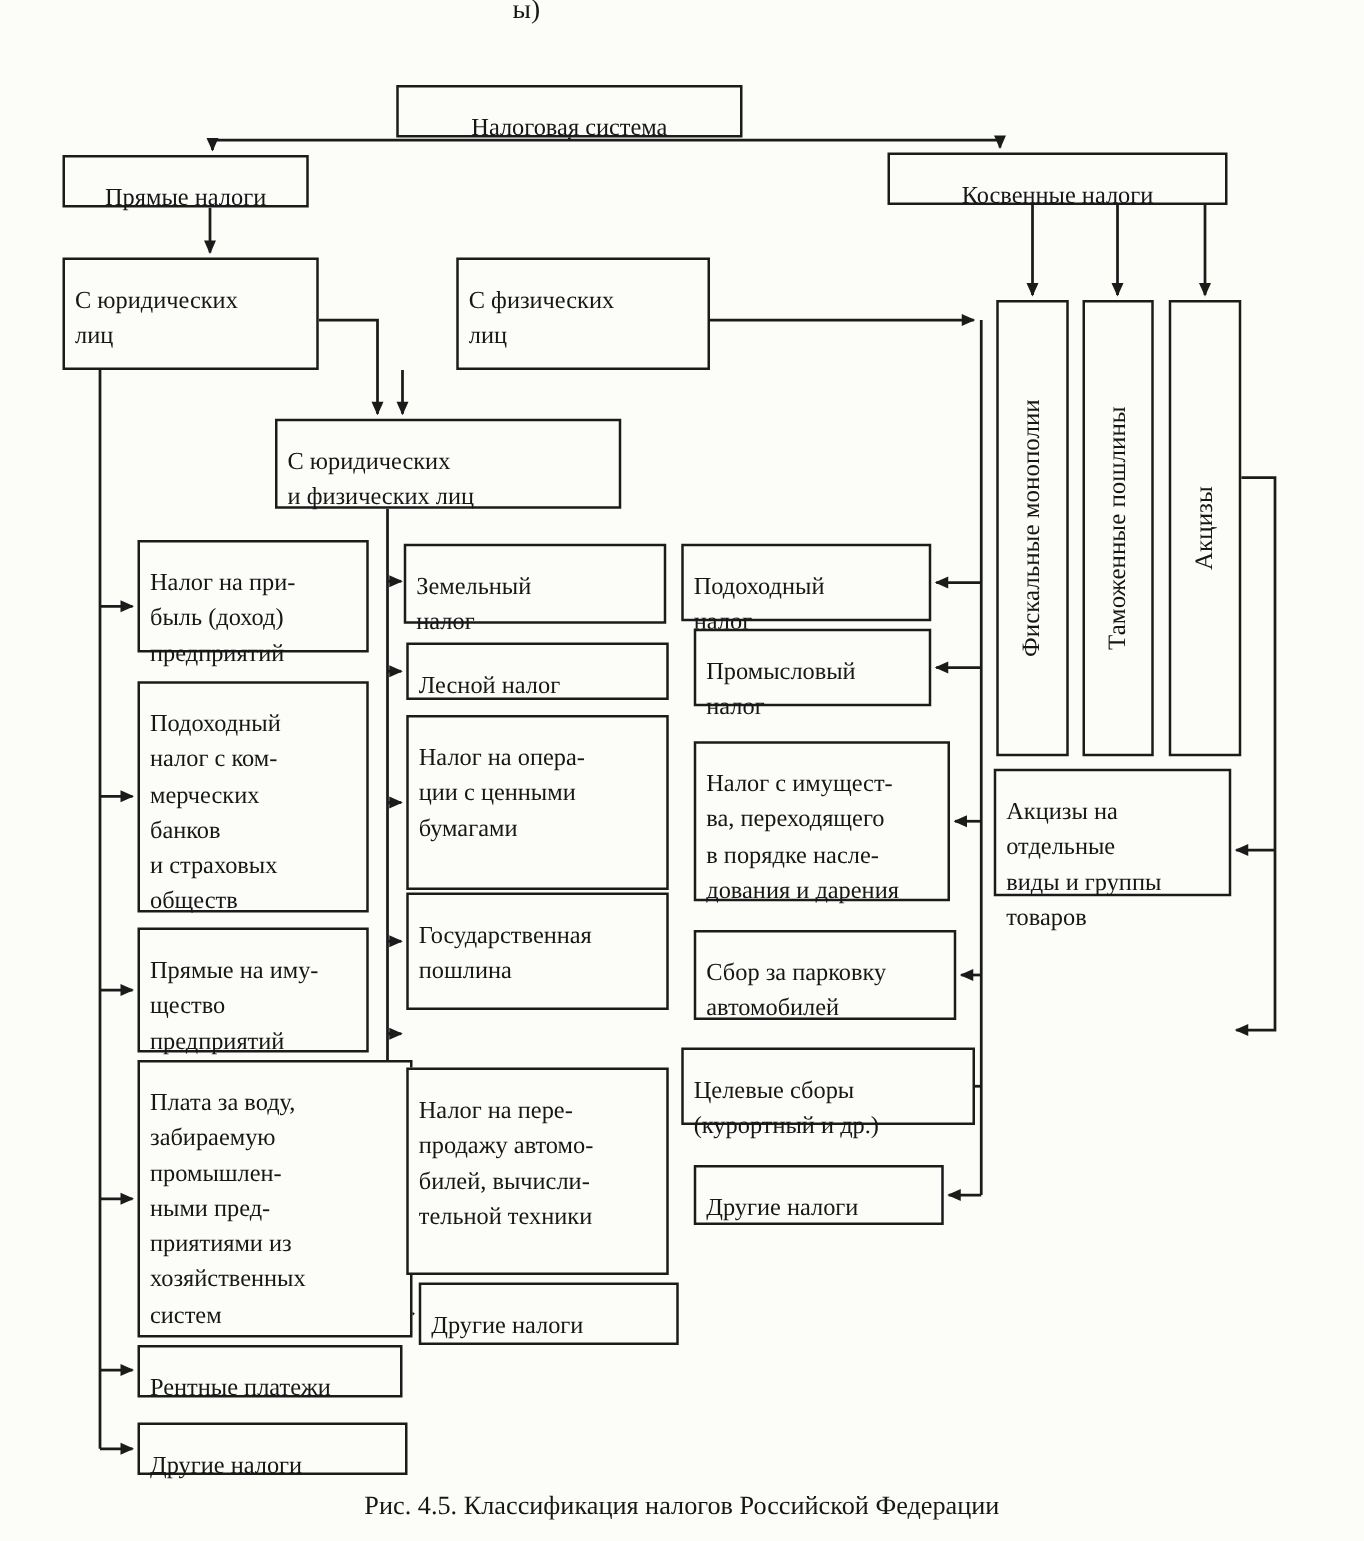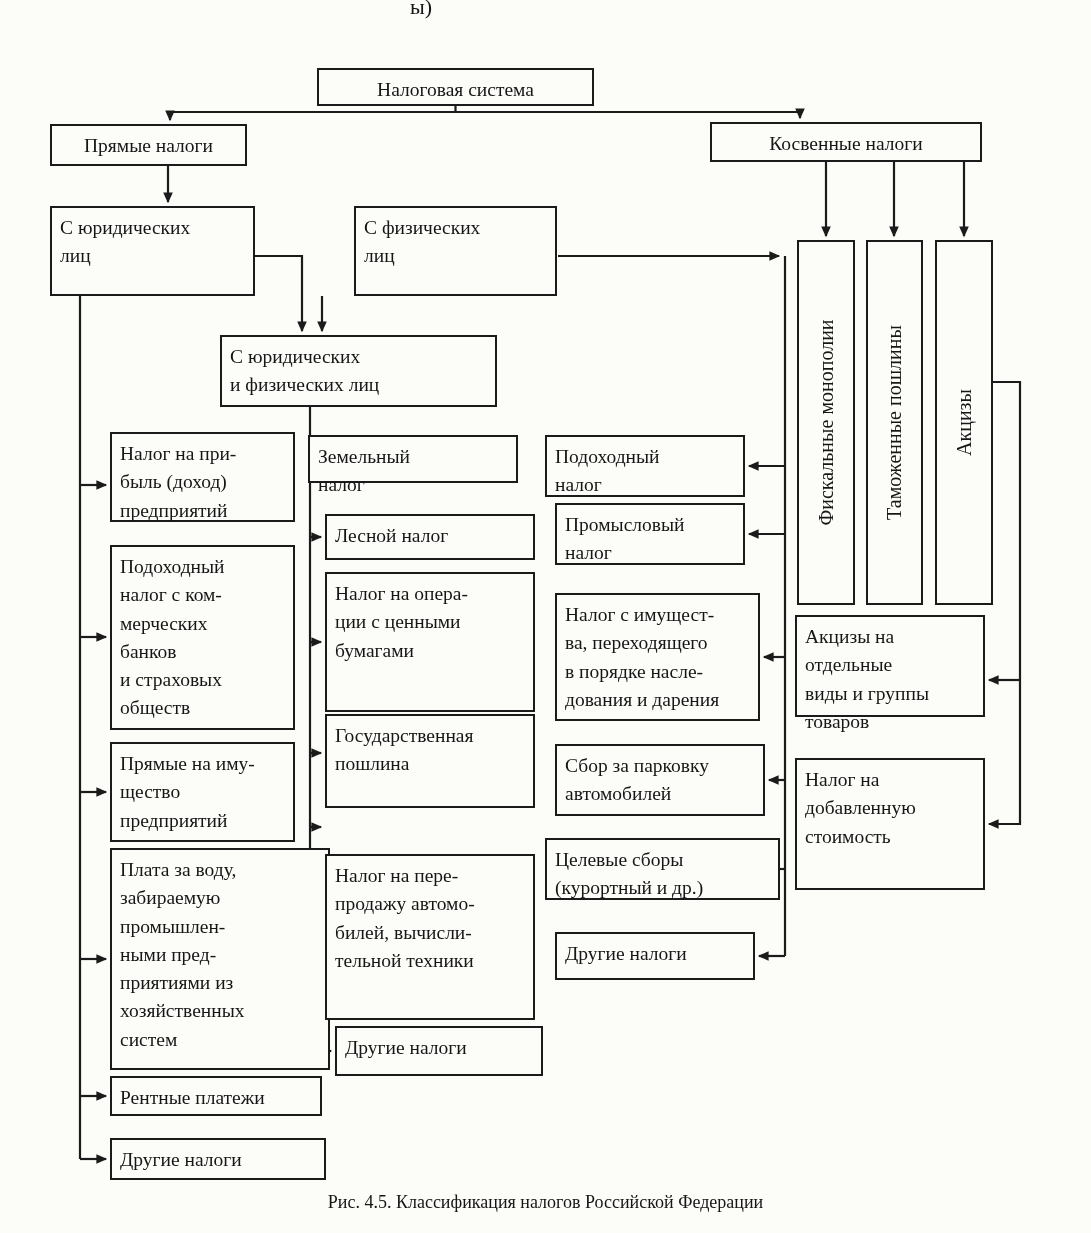--- a/index.html
+++ b/index.html
@@ -10,31 +10,31 @@
     font-family:"Liberation Serif","DejaVu Serif",serif;
     color:#161616;
     overflow:hidden;
   }
   svg.connectors { position:absolute; left:0; top:0; pointer-events:none; }
   .node {
     position:absolute;
     box-sizing:border-box;
     border:2px solid #1b1b1b;
     background:#fcfcf9;
-    padding:6px 8px;
+    padding:19px 8px;
     font-size:19.5px;
     line-height:1.45;
     white-space:pre-line;
   }
   .node.center { text-align:center; }
   .vnode { display:flex; align-items:center; justify-content:center; padding:0; }
   .vnode span { transform:rotate(-90deg); white-space:nowrap; font-size:20px; }
   .caption {
     position:absolute; left:0; top:1192px; width:100%;
-    text-align:center; font-size:18px;
+    text-align:center; font-size:21px;
   }
   .fragment { position:absolute; left:410px; top:-6px; font-size:22px; }
 </style>
 </head>
 <body>
 
 <div class="canvas">
 
   <svg class="connectors" width="1091" height="1233" viewBox="0 0 1091 1233">
     <defs>
@@ -90,21 +90,21 @@
   </svg>
 
   <div class="fragment">ы)</div>
 
   <div class="node center" style="left:317px; top:68px; width:277px; height:38px">Налоговая система</div>
   <div class="node center" style="left:50px; top:124px; width:197px; height:42px">Прямые налоги</div>
   <div class="node center" style="left:710px; top:122px; width:272px; height:40px">Косвенные налоги</div>
 
   <div class="node" style="left:50px; top:206px; width:205px; height:90px">С юридических
 лиц</div>
-  <div class="node" style="left:354px; top:206px; width:203px; height:90px">С физических
+  <div class="node" style="left:365px; top:206px; width:203px; height:90px">С физических
 лиц</div>
   <div class="node" style="left:220px; top:335px; width:277px; height:72px">С юридических
 и физических лиц</div>
 
   <div class="node vnode" style="left:797px; top:240px; width:58px; height:365px">
     <span>Фискальные монополии</span>
   </div>
   <div class="node vnode" style="left:866px; top:240px; width:57px; height:365px">
     <span>Таможенные пошлины</span>
   </div>
@@ -127,21 +127,21 @@
   <div class="node" style="left:110px; top:848px; width:220px; height:222px">Плата за воду,
 забираемую
 промышлен-
 ными пред-
 приятиями из
 хозяйственных
 систем</div>
   <div class="node" style="left:110px; top:1076px; width:212px; height:40px">Рентные платежи</div>
   <div class="node" style="left:110px; top:1138px; width:216px; height:42px">Другие налоги</div>
 
-  <div class="node" style="left:308px; top:435px; width:210px; height:48px">Земельный
+  <div class="node" style="left:323px; top:435px; width:210px; height:64px">Земельный
 налог</div>
   <div class="node" style="left:325px; top:514px; width:210px; height:46px">Лесной налог</div>
   <div class="node" style="left:325px; top:572px; width:210px; height:140px">Налог на опера-
 ции с ценными
 бумагами</div>
   <div class="node" style="left:325px; top:714px; width:210px; height:94px">Государственная
 пошлина</div>
   <div class="node" style="left:325px; top:854px; width:210px; height:166px">Налог на пере-
 продажу автомо-
 билей, вычисли-
@@ -159,19 +159,16 @@
   <div class="node" style="left:555px; top:744px; width:210px; height:72px">Сбор за парковку
 автомобилей</div>
   <div class="node" style="left:545px; top:838px; width:235px; height:62px">Целевые сборы
 (курортный и др.)</div>
   <div class="node" style="left:555px; top:932px; width:200px; height:48px">Другие налоги</div>
 
   <div class="node" style="left:795px; top:615px; width:190px; height:102px">Акцизы на
 отдельные
 виды и группы
 товаров</div>
-  <div class="node" style="left:795px; top:758px; width:190px; height:132px">Налог на
-добавленную
-стоимость</div>
 
   <div class="caption">Рис. 4.5. Классификация налогов Российской Федерации</div>
 
 </div>
 
 </body></html>

